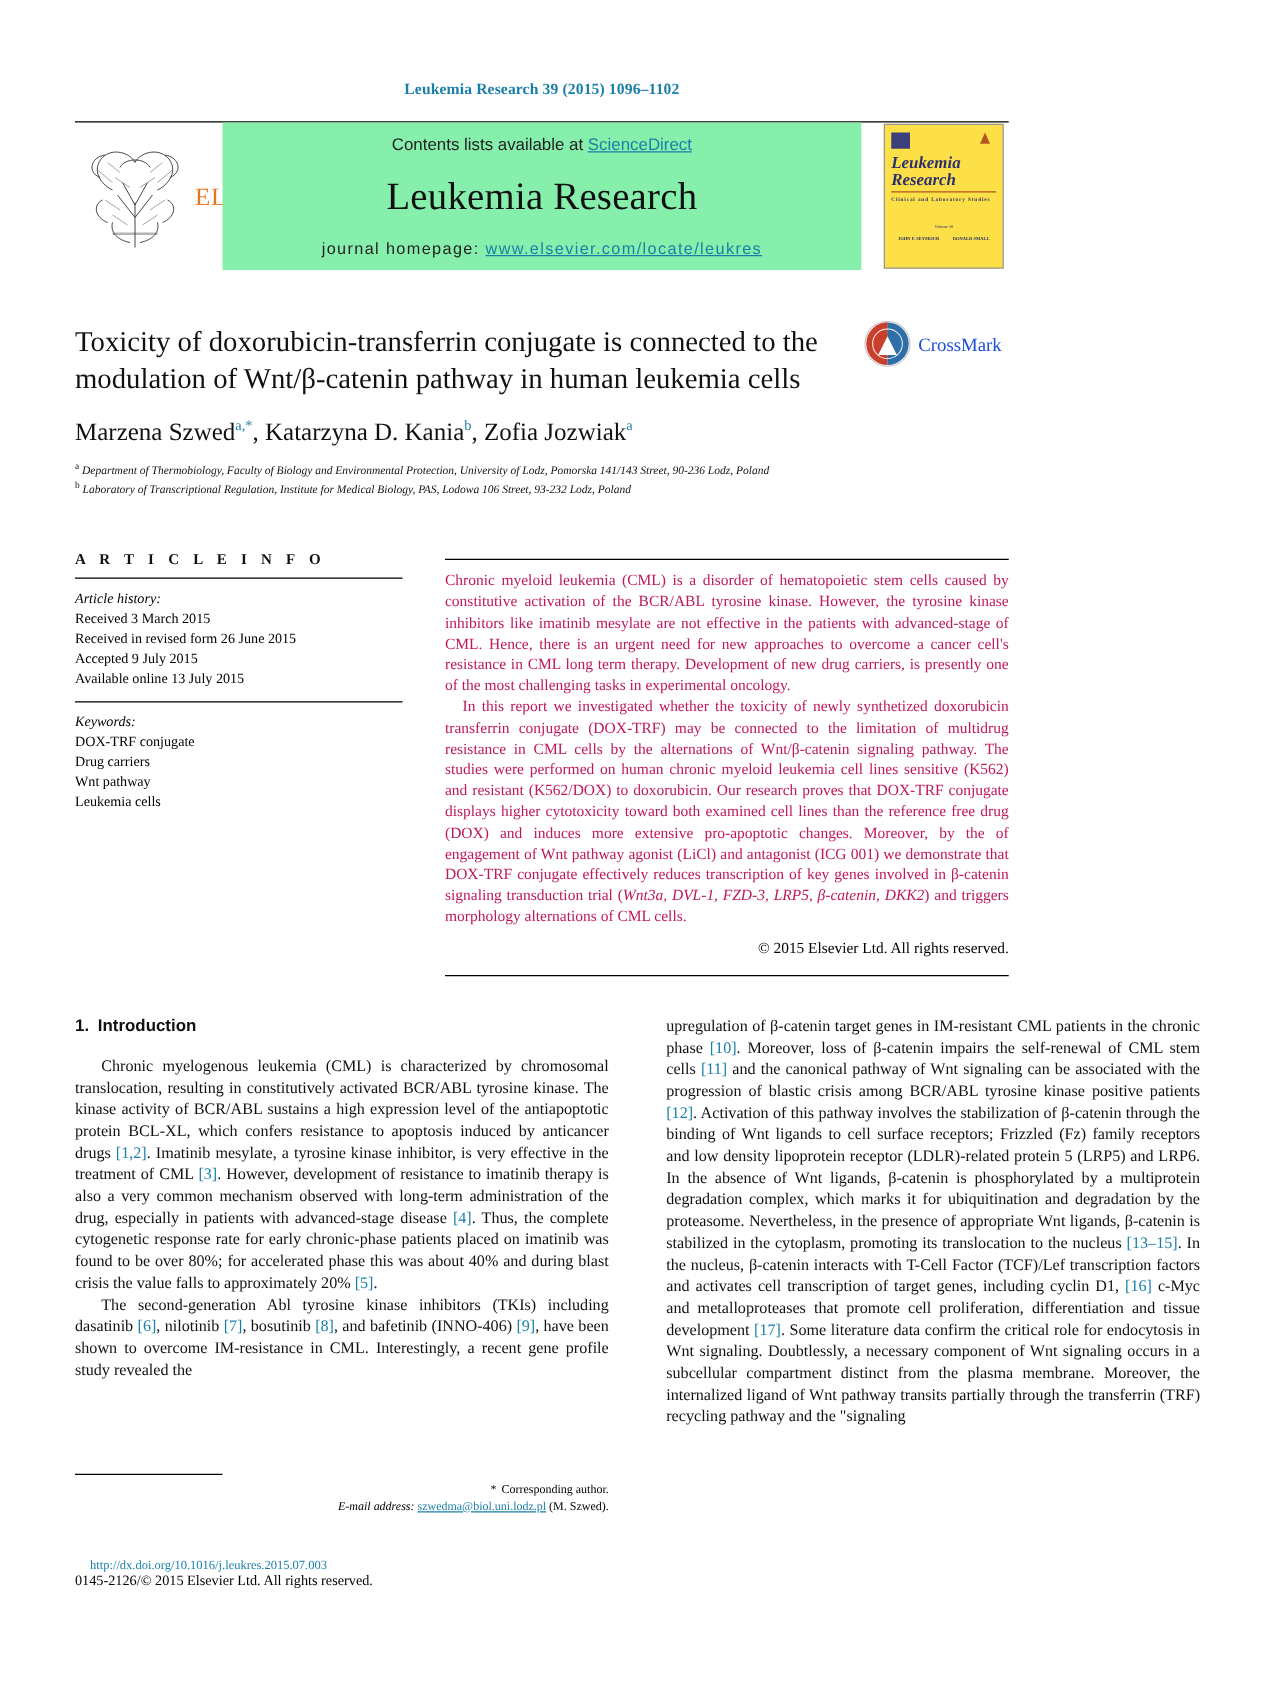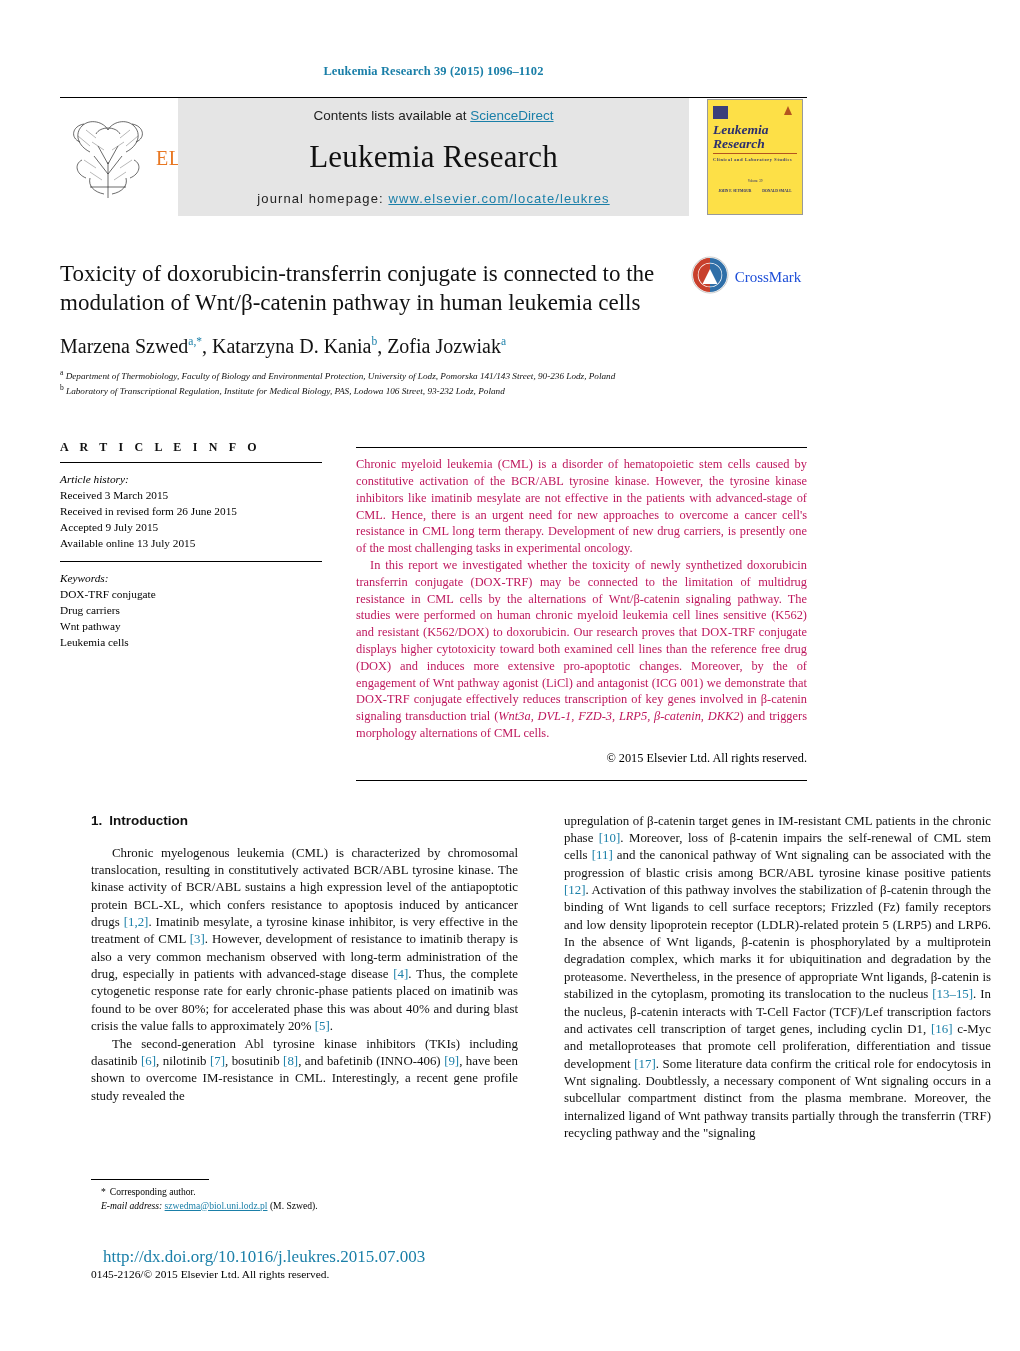--- a/index.html
+++ b/index.html
@@ -55,21 +55,21 @@
   .elsevier-word {
     font-family: "Liberation Serif", serif;
     color: #e87722;
     font-size: 20px;
     letter-spacing: 0.5px;
     font-weight: normal;
     line-height: 1;
   }
   .banner-center {
     flex: 1 1 auto;
-    background: #e5e5e5;
+    background: #86efac;
     display: flex;
     flex-direction: column;
     justify-content: space-between;
     align-items: center;
     padding: 10px 0 10px 0;
     box-sizing: border-box;
   }
   .contents-line {
     font-size: 13.5px;
     color: #222;
@@ -253,21 +253,20 @@
   }
   .abs-bottom-rule {
     border: 0;
     border-top: 1px solid #000;
     margin: 14px 0 0 0;
   }
   .body-cols {
     margin-top: 32px;
     display: flex;
     gap: 46px;
-    margin-left: 31px;
   }
   .bcol { width: 427px; flex: 0 0 427px; position: relative; }
   .h2 {
     font-family: "Liberation Sans", sans-serif;
     font-weight: bold;
     font-size: 13.5px;
     margin: 0 0 17px 0;
     color: #111;
   }
   .h2 .num { margin-right: 7px; }
@@ -282,20 +281,21 @@
   }
   .bp.cont { text-indent: 0; }
   .ref { color: #1a7fa8; }
 
   
   .footnote {
     position: absolute;
     left: 0;
     top: 366px;
     width: 427px;
+    text-align: right;
   }
   .fn-rule {
     border: 0;
     border-top: 1px solid #000;
     width: 118px;
     margin: 0 0 5px 0;
   }
   .fn-line {
     font-size: 9.6px;
     line-height: 1.46;
@@ -308,21 +308,21 @@
   .fn-mail { color: #1a7fa8; }
 
   .doi-block {
     position: absolute;
     left: 0;
     top: 434px;
     width: 460px;
   }
   .doi-link {
     color: #1a7fa8;
-    font-size: 17px;
+    font-size: 10px;
     display: block;
     text-decoration: none;
     padding-left: 12px;
   }
   .issn-line {
     font-size: 11.4px;
     margin-top: 1px;
   }
 </style>
 </head>

